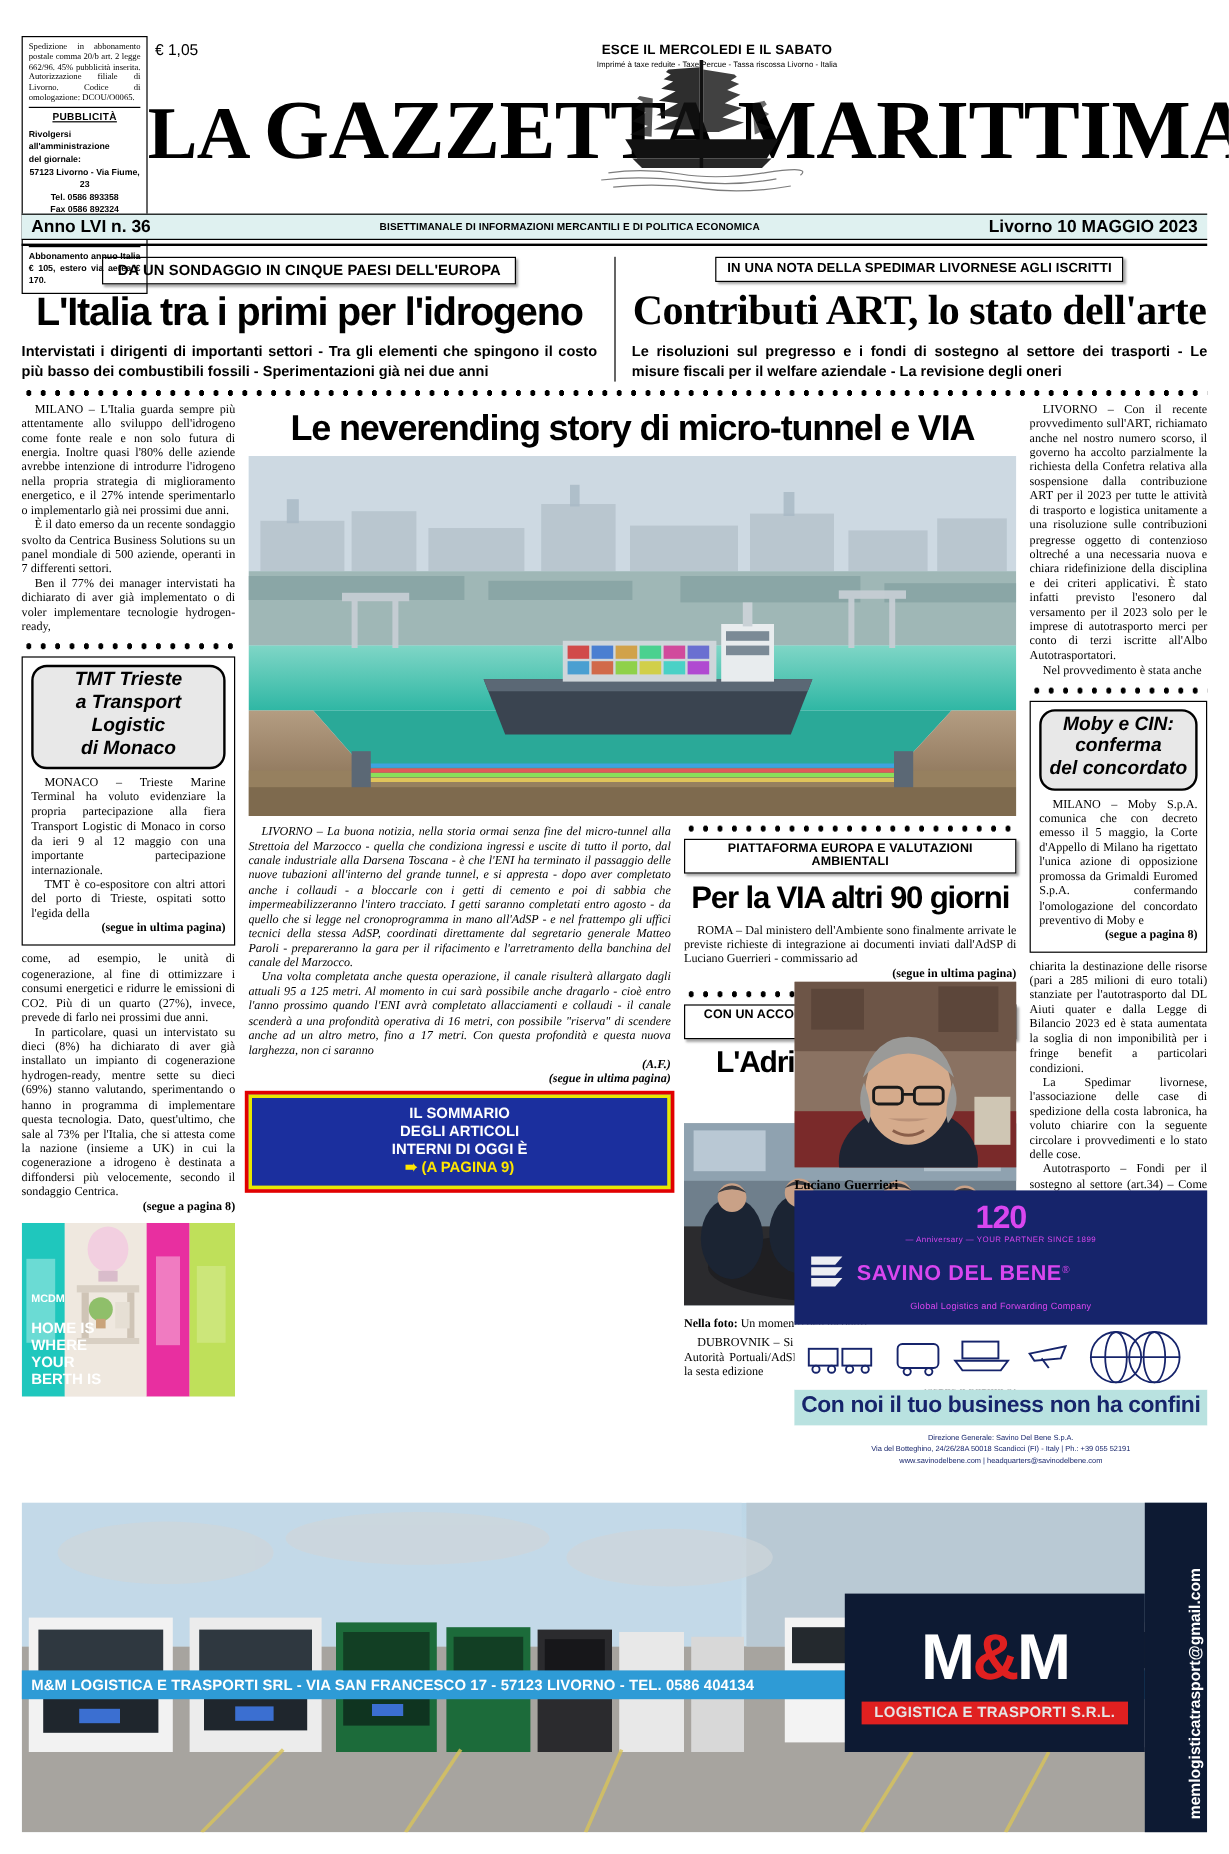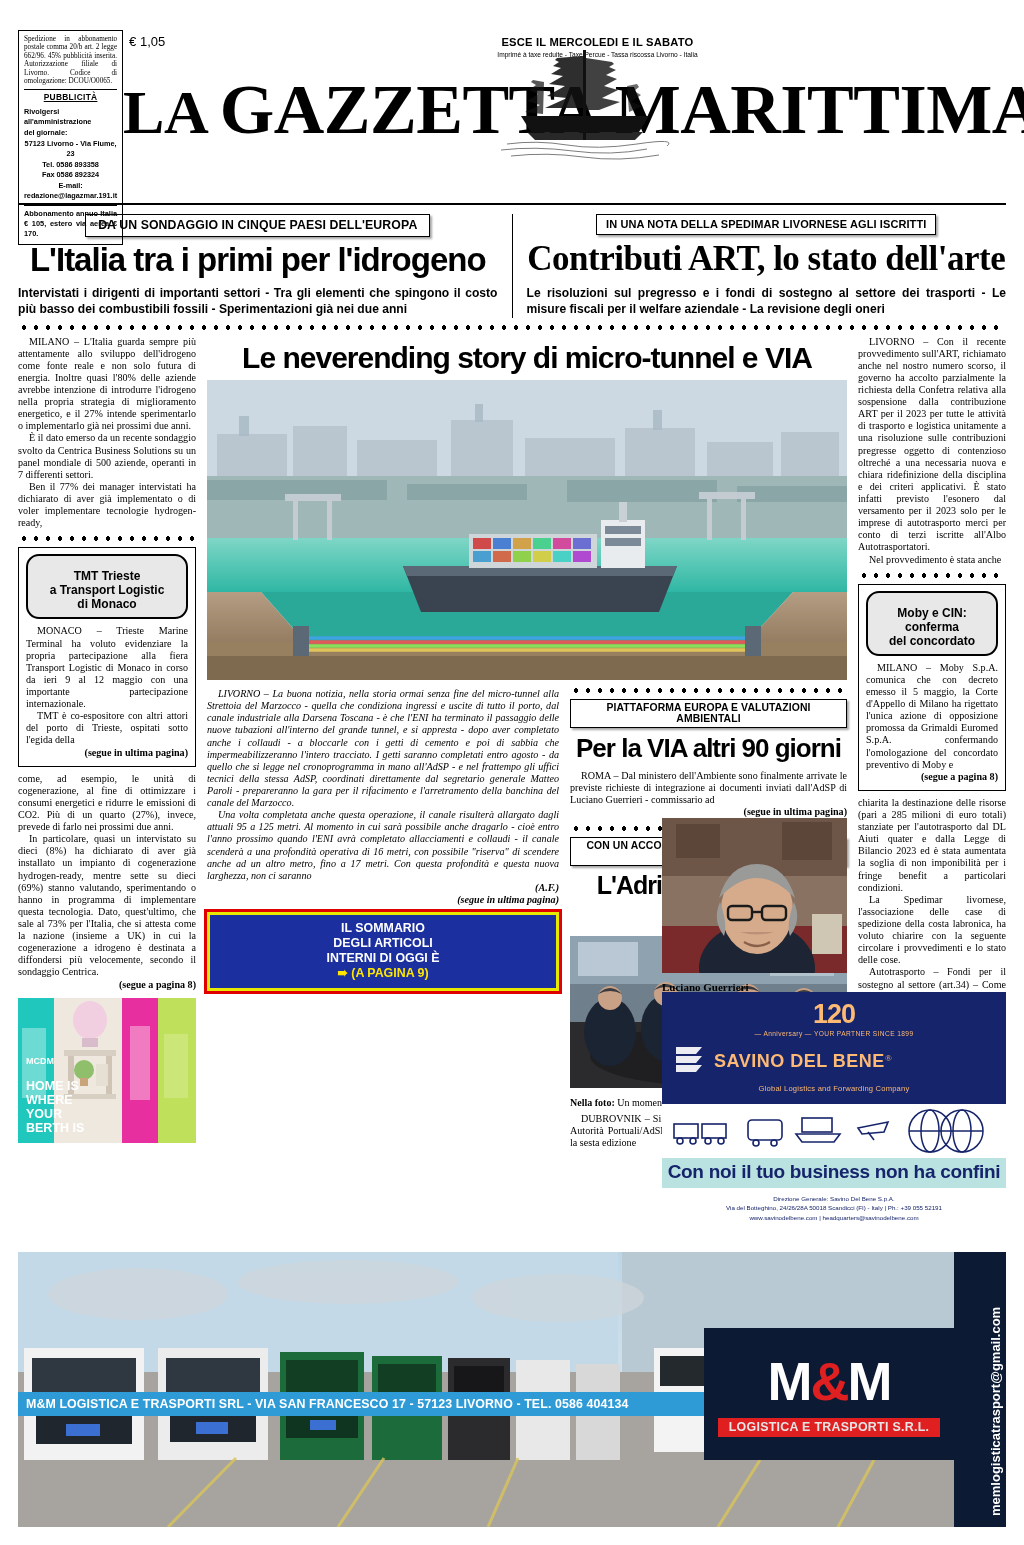--- a/index.html
+++ b/index.html
@@ -86,21 +86,21 @@
   .body-txt .segue { display:block; text-align:right; font-weight:bold; text-indent:0; }
   .ital { font-style:italic; }
 
   
   .teaser {
     border:1.6px solid #000; padding:6px 7px 7px; margin:4px 0 6px; background:#fff;
   }
   .teaser-title {
     background:#e8e8e8; border:2.6px solid #000; border-radius:13px;
     text-align:center; font-family:"Liberation Sans", sans-serif; font-weight:bold;
-    font-size:12px; line-height:1.17; padding:13px 4px 6px;
+    font-size:16px; line-height:1.17; padding:2px 4px 6px;font-style:italic;
   }
   .teaser .body-txt { margin-top:6px; }
 
   
   .feature-hl { font-size:30px; text-align:center; margin-top:6px; line-height:1.05; }
   .port-img { width:100%; height:300px; margin-top:7px; position:relative; overflow:hidden; border:0; }
 
   .mid-split { display:flex; gap:11px; margin-top:8px; }
   .mid-l { width:352px; }
   .mid-r { width:277px; }
@@ -116,21 +116,21 @@
 
   .mcdm-ad { position:relative; width:100%; height:145px; margin-top:7px; overflow:hidden; }
 
   .photo-cap { font-family:"Liberation Serif", serif; font-size:10px; margin-top:5px; }
   .photo-cap b { font-weight:bold; }
 
   .caption-ctr { text-align:left; font-family:"Liberation Serif", serif; font-weight:bold; font-size:11px; margin-top:4px; }
 
   
   .savino-wrap { margin-top:7px; border:0; }
-  .savino-top { background:#16246b; padding:9px 10px 11px; text-align:center; color:#fdba74; }
+  .savino-top { background:#16246b; padding:9px 10px 11px; text-align:center; color:#d946ef; }
   .savino-120 { font-family:"Liberation Sans", sans-serif; font-weight:bold; font-size:27px; letter-spacing:-1px; line-height:1; }
   .savino-anniv { font-size:6.6px; letter-spacing:.4px; margin-top:2px; font-family:"Liberation Sans", sans-serif;}
   .savino-name { font-family:"Liberation Sans", sans-serif; font-weight:bold; font-size:18px; letter-spacing:.5px; margin-top:3px;}
   .savino-sub { font-family:"Liberation Sans", sans-serif; font-size:7.6px; margin-top:3px; letter-spacing:.2px;}
   .savino-icons { height:54px; position:relative; background:#fff; }
   .savino-band { background:#b9e2e0; text-align:center; padding:3px 0 5px; }
   .savino-band span { font-family:"Liberation Sans", sans-serif; font-weight:bold; font-size:19px; color:#16246b; letter-spacing:-.3px;}
   .savino-addr { text-align:center; font-family:"Liberation Sans", sans-serif; font-size:6.2px; line-height:1.5; color:#16246b; padding:6px 0 7px; background:#fff;}
 
   
@@ -200,20 +200,25 @@
         </svg>
         <div class="mast-text">
           <span>LA</span>
           <span class="lg">GAZZETTA</span>
           <span class="lg">MARITTIMA</span>
         </div>
       </div>
     </div>
   </div>
 
+  <div class="ribbon">
+    <div class="anno">Anno LVI n. 36</div>
+    <div class="sub">BISETTIMANALE DI INFORMAZIONI MERCANTILI E DI POLITICA ECONOMICA</div>
+    <div class="date">Livorno 10 MAGGIO 2023</div>
+  </div>
   <div class="ribbon-rule"></div>
 
   <div class="top-split" style="margin-top:16px;">
     <div class="tc">
       <span class="kicker">DA UN SONDAGGIO IN CINQUE PAESI DELL'EUROPA</span>
       <div class="hl hl-sans">L'Italia tra i primi per l'idrogeno</div>
       <div class="deck">Intervistati i dirigenti di importanti settori - Tra gli elementi che spingono il costo più basso dei combustibili fossili - Sperimentazioni già nei due anni</div>
     </div>
     <div class="vdiv"></div>
     <div class="tc">

